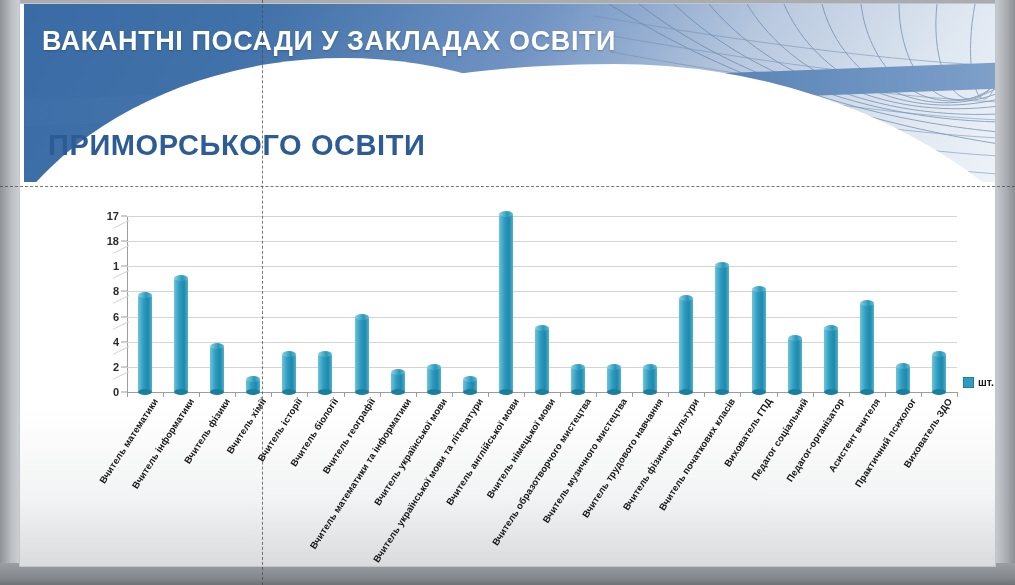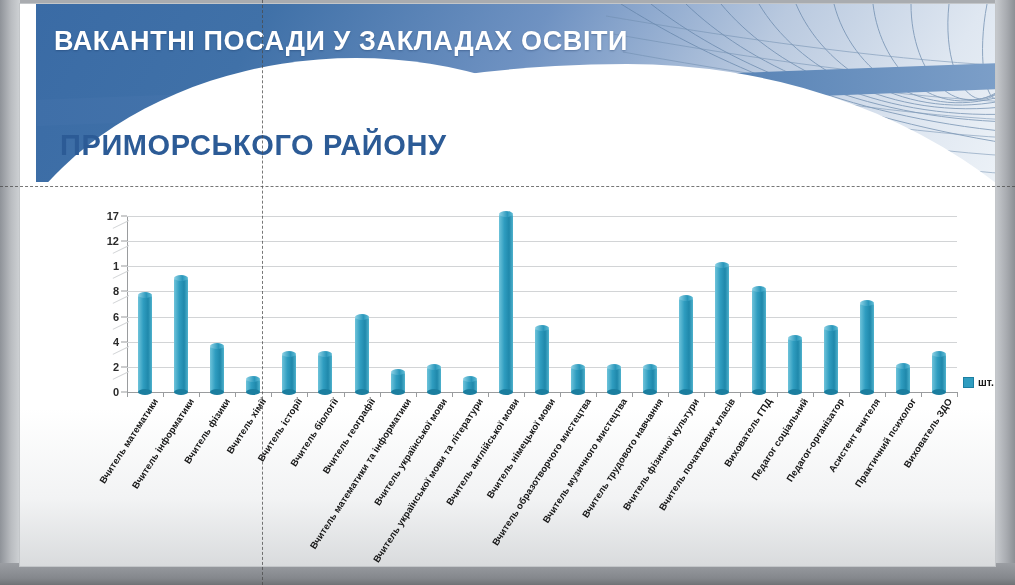--- a/index.html
+++ b/index.html
@@ -17,21 +17,21 @@
     background:linear-gradient(90deg,#c9ccd0 0%,#a7aaaf 60%,#8c9095 100%);}
   .chrome-bottom{position:absolute;left:0;top:563px;width:1015px;height:22px;
     background:linear-gradient(180deg,#9b9ea3 0%,#84878c 70%,#6f7276 100%);}
 
   
   #slide{position:absolute;left:20px;top:4px;width:975px;height:562px;
     background:linear-gradient(180deg,#ffffff 0%,#ffffff 72%,#f2f3f4 88%,#d9dbdd 100%);
     box-shadow:0 0 0 1px #c3c6c9;overflow:hidden;}
 
   
-  #banner{position:absolute;left:16px;top:0;width:975px;height:178px;overflow:hidden;
+  #banner{position:absolute;left:4px;top:0;width:975px;height:178px;overflow:hidden;
     background:linear-gradient(120deg,#3a6ba5 0%,#4071a8 22%,#6f92c2 48%,#b9c9df 70%,#dfe7f1 88%,#eef3f8 100%);}
   
   .lattice{position:absolute;right:0;top:0;width:420px;height:178px;opacity:.85;}
   .band{position:absolute;left:0;top:96px;width:975px;height:26px;
     background:linear-gradient(90deg,#3f6fa8 0%,#4b79ae 45%,#5d87b8 75%,#7ea0c9 100%);
     transform:rotate(-2.2deg);transform-origin:0 0;}
   
   .swoosh{position:absolute;left:-140px;top:60px;width:1260px;height:420px;
     background:#ffffff;border-radius:58% 42% 0 0 / 100% 100% 0 0;}
   .swoosh2{position:absolute;left:-60px;top:54px;width:760px;height:300px;
@@ -112,21 +112,21 @@
           <path d="M45,66 C142,84 292,110 420,116"></path>
           <path d="M60,84 C154,102 300,128 420,134"></path>
           <path d="M78,102 C168,120 310,146 420,152"></path>
           <path d="M98,120 C184,138 322,164 420,170"></path>
         </g>
       </svg>
       <div class="band"></div>
       <div class="swoosh"></div>
       <div class="swoosh2"></div>
       <div class="title-line1">ВАКАНТНІ ПОСАДИ У ЗАКЛАДАХ ОСВІТИ</div>
-      <div class="title-line2">ПРИМОРСЬКОГО РАЙОНУ</div>
+      <div class="title-line2">ПРИМОРСЬКОГО ОСВІТИ</div>
     </div>
 
     <div id="chart">
       <div class="plot" id="plot">
         <div class="yaxis"></div>
         <div class="xaxis"></div>
       <div class="ytick-mark" style="top: 176px;"></div>
           <div class="ytick-lab" style="top: 176px;">0</div>
           <div class="grid-line" style="top: 150.857px;"></div>
           <div class="floor-skew" style="top: 154.857px;"></div>
@@ -144,21 +144,21 @@
           <div class="floor-skew" style="top: 79.4286px;"></div>
           <div class="ytick-mark" style="top: 75.4286px;"></div>
           <div class="ytick-lab" style="top: 75.4286px;">8</div>
           <div class="grid-line" style="top: 50.2857px;"></div>
           <div class="floor-skew" style="top: 54.2857px;"></div>
           <div class="ytick-mark" style="top: 50.2857px;"></div>
           <div class="ytick-lab" style="top: 50.2857px;">1</div>
           <div class="grid-line" style="top: 25.1429px;"></div>
           <div class="floor-skew" style="top: 29.1429px;"></div>
           <div class="ytick-mark" style="top: 25.1429px;"></div>
-          <div class="ytick-lab" style="top: 25.1429px;">12</div>
+          <div class="ytick-lab" style="top: 25.1429px;">18</div>
           <div class="grid-line" style="top: 0px;"></div>
           <div class="floor-skew" style="top: 4px;"></div>
           <div class="ytick-mark" style="top: 0px;"></div>
           <div class="ytick-lab" style="top: 0px;">17</div>
           <div class="bar" title="Вчитель математики: 7.7" style="left: 11.0435px; height: 96.8px;"></div>
           <div class="xtick" style="left: 0px;"></div>
           <div class="xlabel" style="left: 24.0435px;">Вчитель математики</div>
           <div class="bar" title="Вчитель інформатики: 9.1" style="left: 47.1304px; height: 114.4px;"></div>
           <div class="xtick" style="left: 36.087px;"></div>
           <div class="xlabel" style="left: 60.1304px;">Вчитель інформатики</div>

